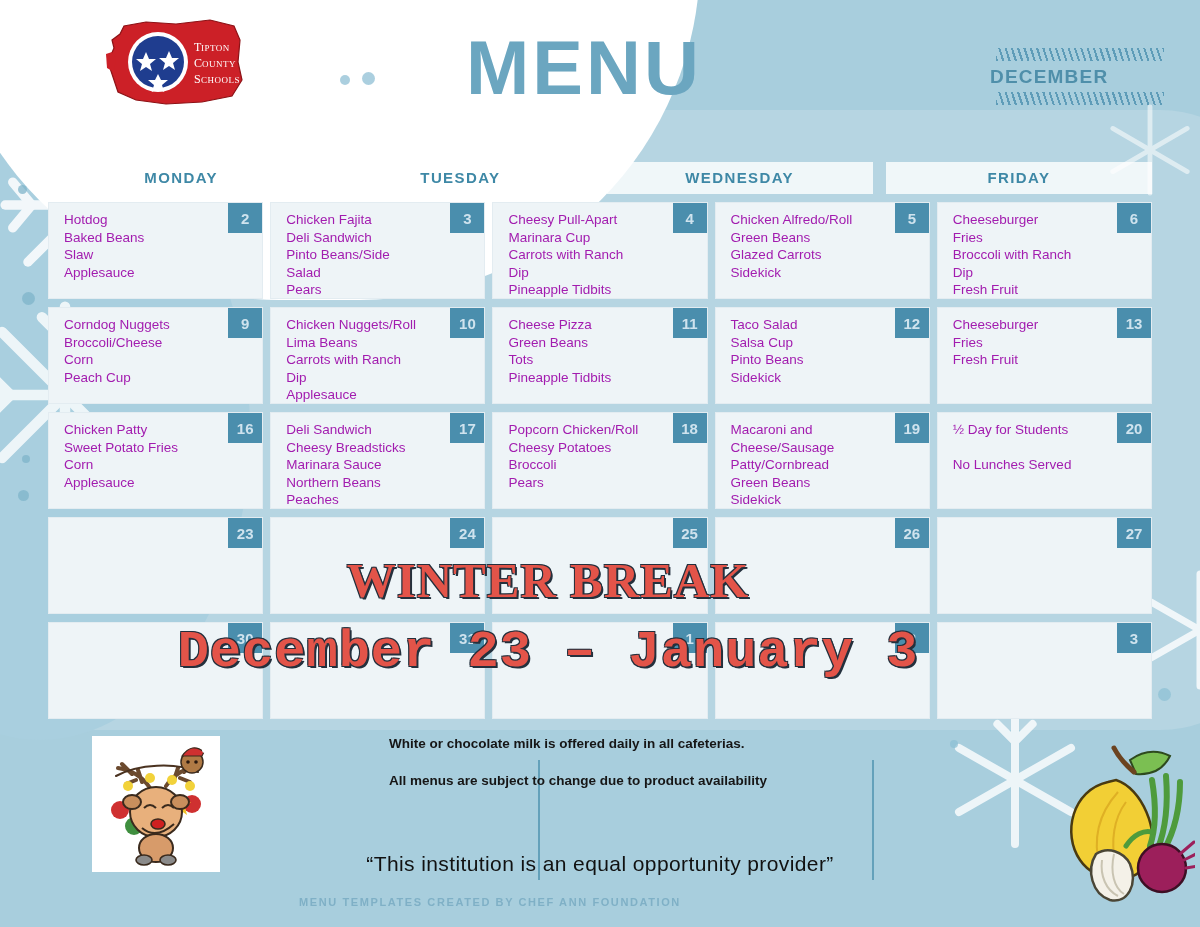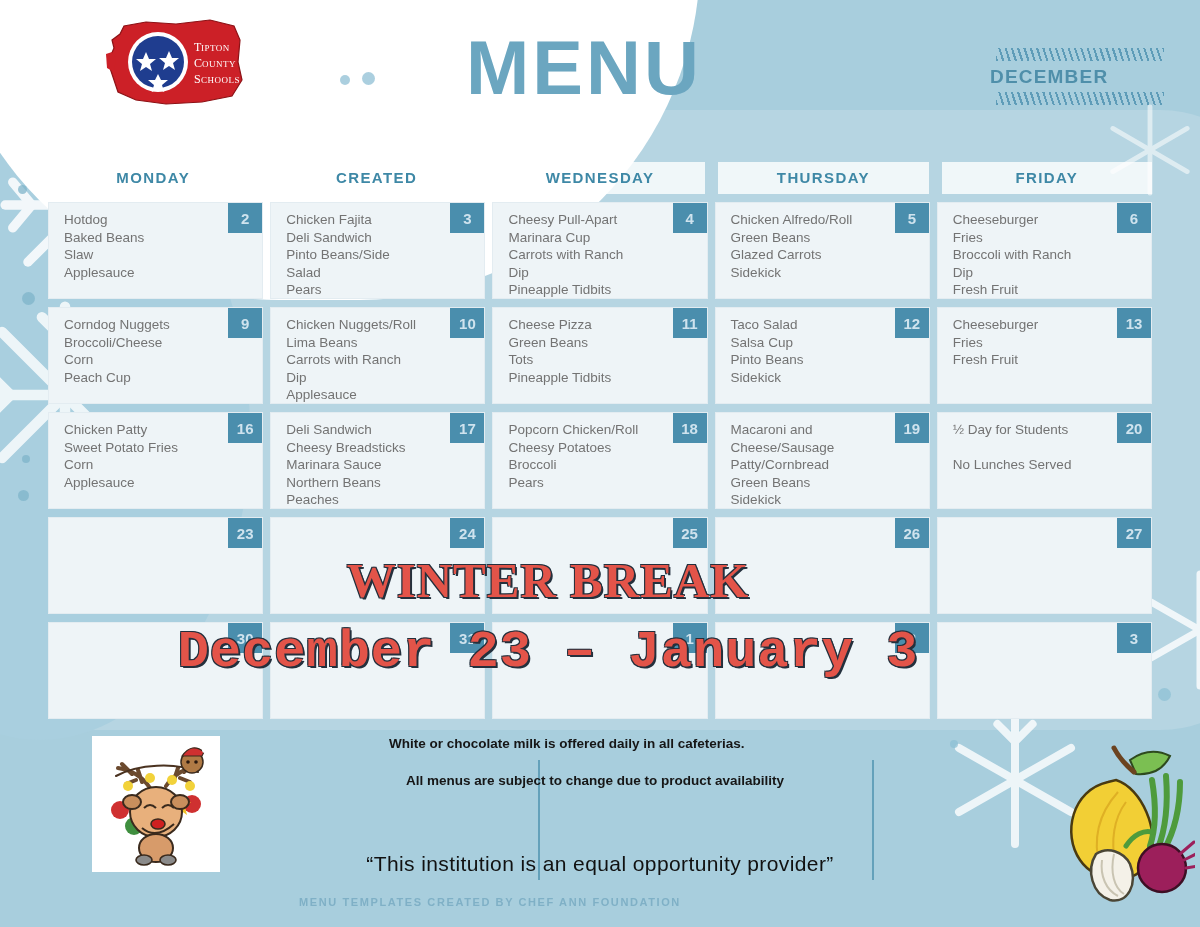--- a/index.html
+++ b/index.html
@@ -81,21 +81,21 @@
     height:97px;border:1px solid #e3ecf1;box-sizing:border-box;
   }
   .badge{
     position:absolute;right:0;top:0;width:34px;height:30px;
     background:#4a8ead;color:#cfe3ee;
     font-size:15px;font-weight:bold;
     display:flex;align-items:center;justify-content:center;
   }
   .items{
     padding:8px 42px 0 15px;
-    font-size:13.5px;line-height:17.5px;color:#737373;
+    font-size:13.5px;line-height:17.5px;color:#a21caf;
   }
   .items div{white-space:nowrap;}
   .items div.blank{height:17.5px;}
 
   
   .break-overlay{
     position:absolute;left:0;top:552px;width:1096px;text-align:center;
     pointer-events:none;
   }
   .break-line1{
@@ -254,23 +254,22 @@
 
   <div class="month-wrap">
     <div class="hatch"></div>
     <div class="month-label">DECEMBER</div>
     <div class="hatch"></div>
   </div>
 
   <div class="calendar">
     <div class="dayrow">
       <div class="dayhead">MONDAY</div>
-      <div class="dayhead">CREATED</div>
+      <div class="dayhead">TUESDAY</div>
       <div class="dayhead">WEDNESDAY</div>
-      <div class="dayhead">THURSDAY</div>
       <div class="dayhead">FRIDAY</div>
     </div>
     <div id="weeks-container">
         <div class="weekrow">
           <div class="cell">
             <div class="items">
               <div>Hotdog</div>
               <div>Baked Beans</div>
               <div>Slaw</div>
               <div>Applesauce</div>
@@ -461,21 +460,21 @@
 
   <div class="break-overlay">
     <div class="break-line1">WINTER BREAK</div>
     <div class="break-line2">December 23 – January 3</div>
   </div>
 
   <div class="vdiv" style="left:538px;top:760px;height:120px;"></div>
   <div class="vdiv" style="left:872px;top:760px;height:120px;"></div>
 
   <div class="foot-note" style="left:389px;top:736px;">White or chocolate milk is offered daily in all cafeterias.</div>
-  <div class="foot-note" style="left:406px;top:773px;">All menus are subject to change due to product availability</div>
+  <div class="foot-note" style="left:389px;top:773px;">All menus are subject to change due to product availability</div>
   <div class="foot-quote">“This institution  is an equal  opportunity  provider”</div>
   <div class="foot-credit">MENU TEMPLATES CREATED BY CHEF ANN FOUNDATION</div>
 
   <div class="reindeer">
     <svg width="128" height="136" viewBox="0 0 128 136">
       <rect x="0" y="0" width="128" height="136" fill="#ffffff"></rect>
       <g stroke="#3a2a1d" stroke-width="2" fill="none" stroke-linecap="round">
         <path d="M58 52 C50 40 40 34 26 32 M40 38 L30 28 M44 44 L34 48 M50 46 L46 34" stroke="#6b4a2e" stroke-width="4"></path>
         <path d="M74 50 C82 38 94 32 106 30 M92 36 L102 26 M88 42 L98 46 M82 44 L86 32" stroke="#6b4a2e" stroke-width="4"></path>
         <path d="M24 40 C46 28 84 26 106 36" stroke="#4a3220" stroke-width="2"></path>

